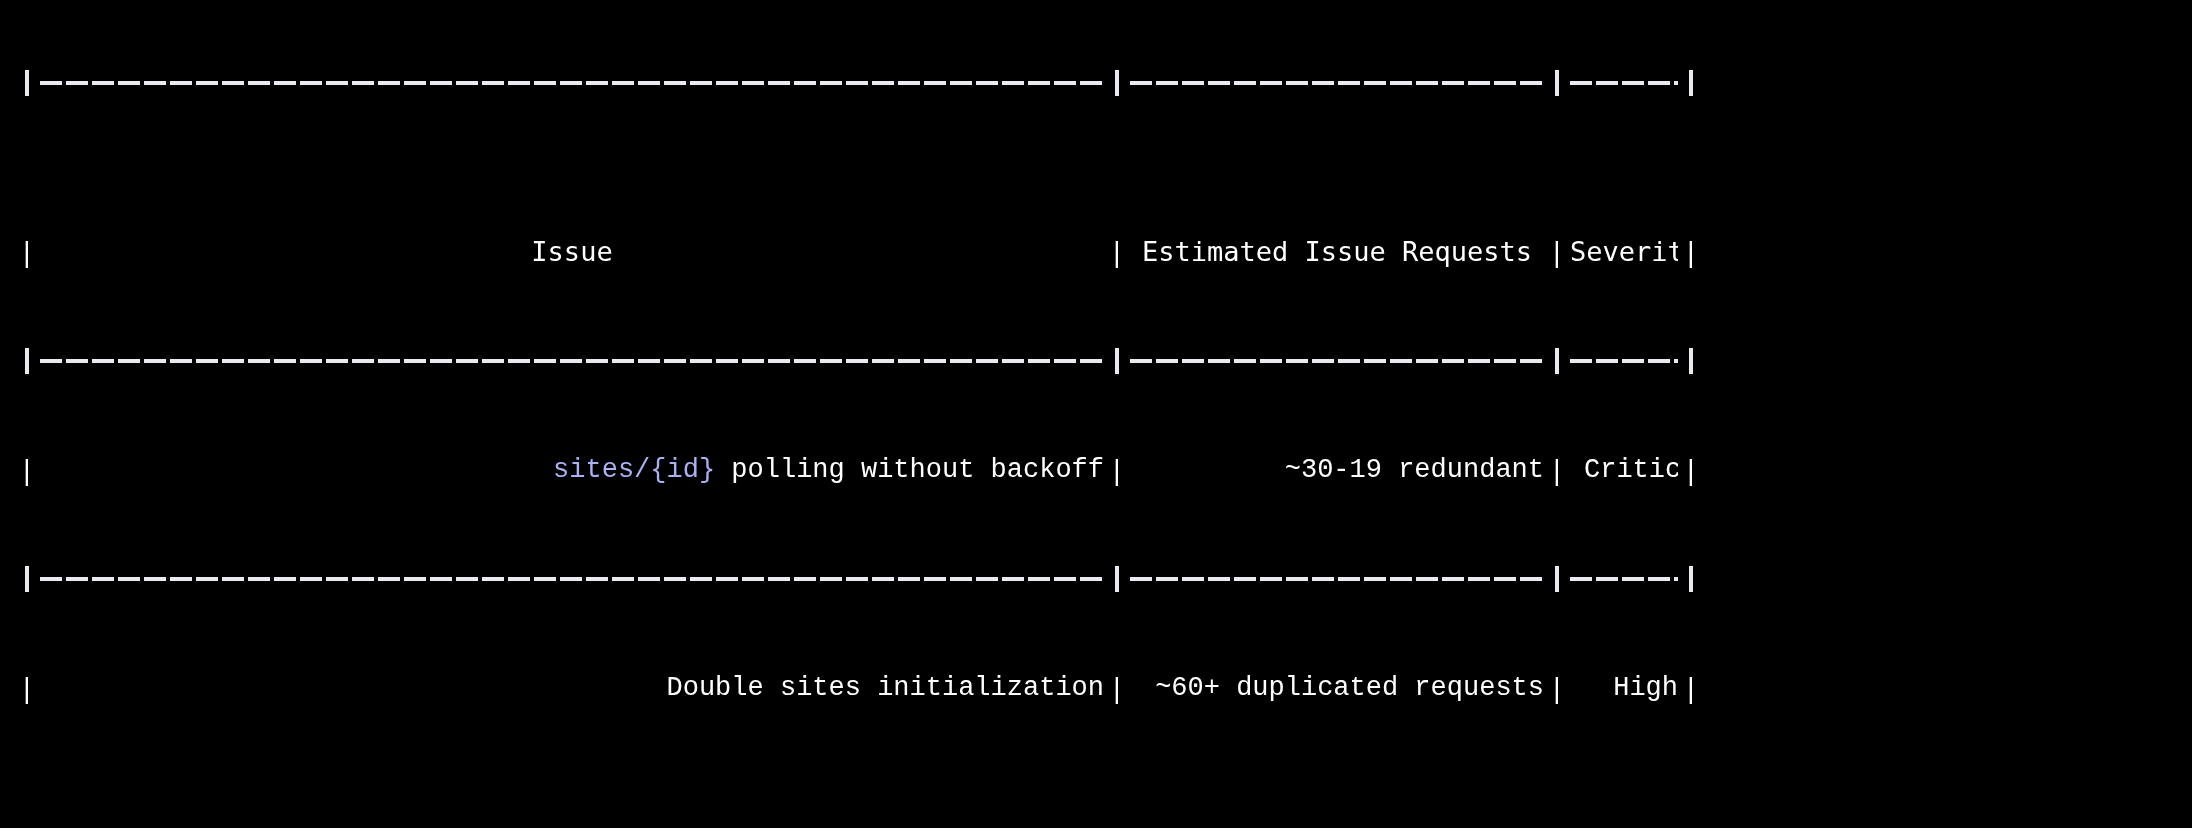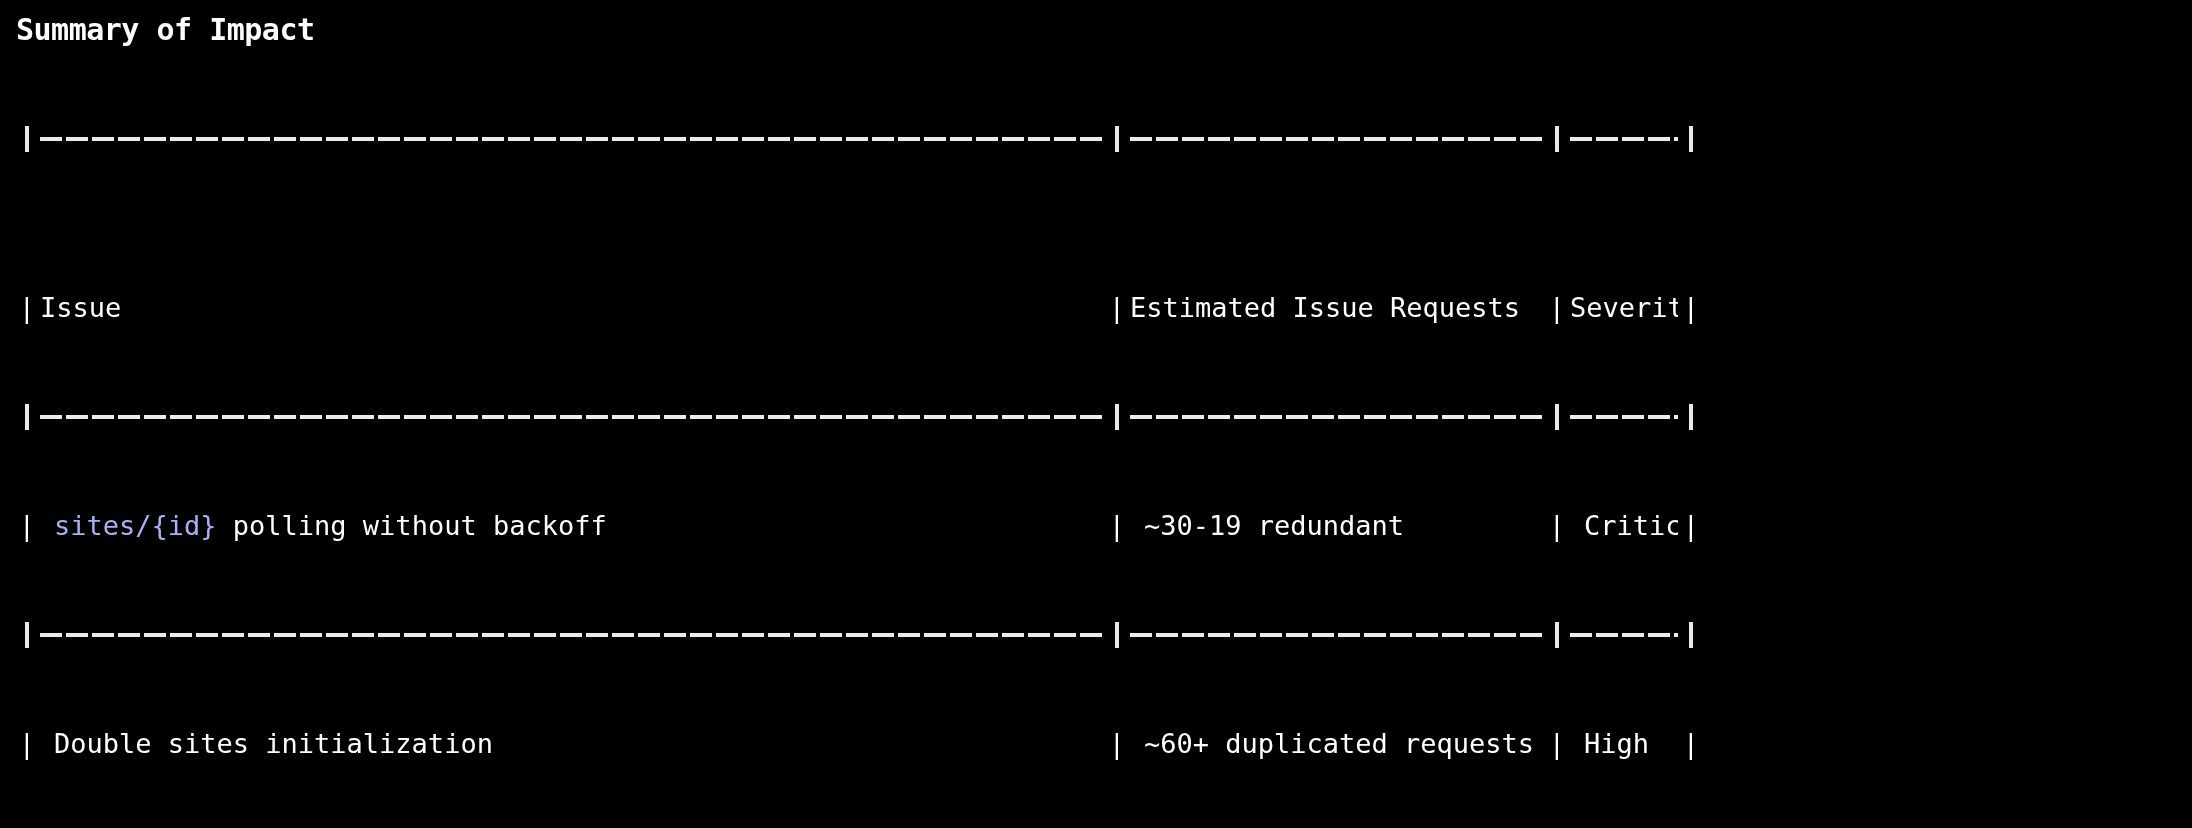--- a/index.html
+++ b/index.html
@@ -65,22 +65,22 @@
     flex: 0 0 26px;
     text-align: center;
     color: #ffffff;
   }
   .pipe::before { content: "|"; }
   .ctext {
     flex: 1 1 auto;
     overflow: hidden;
     white-space: pre;
   }
-  .ctext.center { text-align: left; }
-  .ctext.left   { text-align: left; padding-left: 14px; }
+  .ctext.center { text-align: center; }
+  .ctext.left   { text-align: right; padding-left: 14px; font-family: Liberation Mono, monospace; }
   .code { color: #a9b1f2; }
 
   
   .rule {
     display: flex;
     align-items: center;
     height: 26px;
   }
   .rule .seg {
     height: 4px;
@@ -100,21 +100,20 @@
     width: 4px;
     height: 26px;
     background: #e9e9ef;
   }
 </style>
 </head>
 <body>
 
 <div class="page">
 
-  <div class="title">Summary of Impact</div>
 
   <table class="table">
     <colgroup>
       <col class="col-issue">
         <col class="col-est">
         <col class="col-sev">
     </colgroup>
     <tbody>
 
       <tr>

